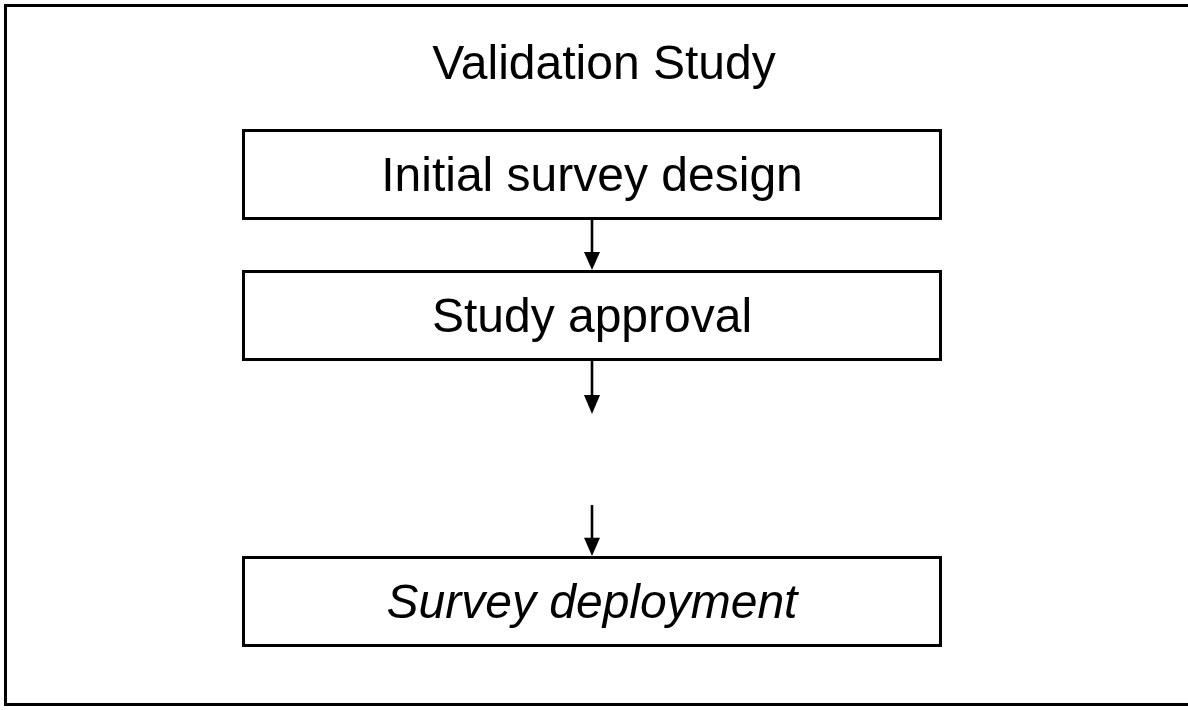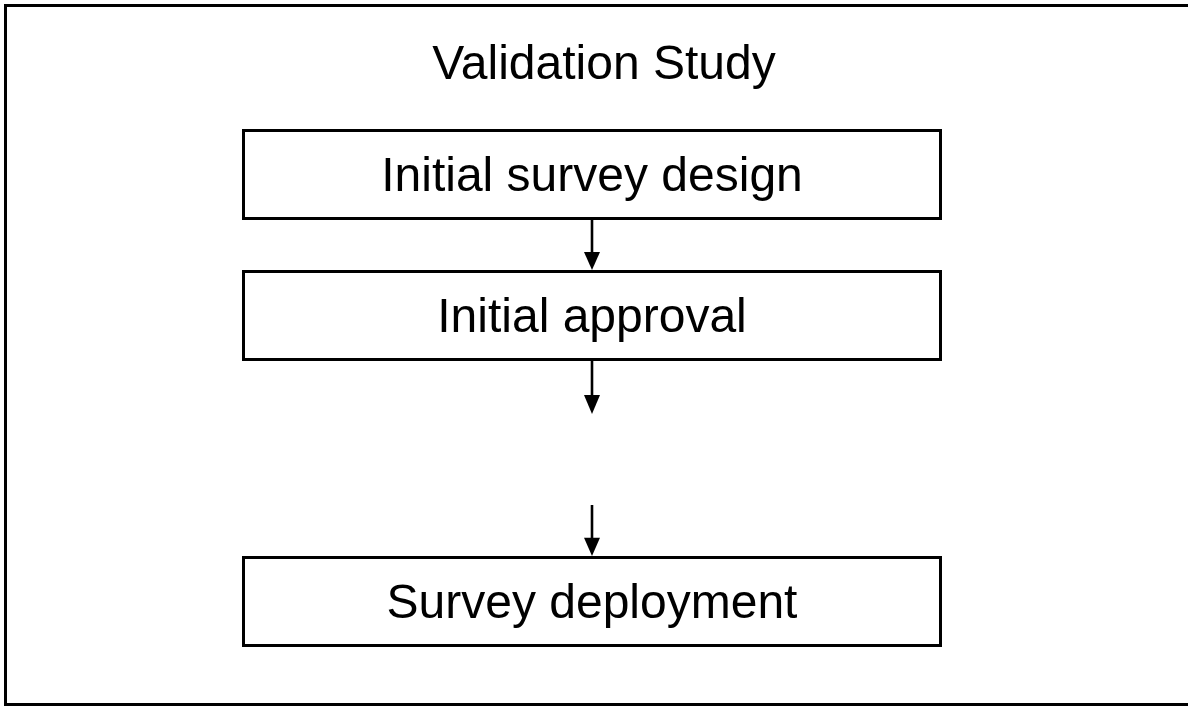--- a/index.html
+++ b/index.html
@@ -51,21 +51,21 @@
     align-items: center;
     justify-content: center;
     font-size: 48px;
     line-height: 1;
     white-space: nowrap;
     text-align: center;
   }
   .step-1 { top: 129px; }
   .step-2 { top: 270px; }
   .step-3 { top: 414px; }
-  .step-4 { top: 556px; }
+  .step-4 { top: 556px; font-style: italic; }
   .arrow {
     position: absolute;
     left: 582px;
     width: 20px;
     display: block;
   }
   .arrow-1 { top: 220px; height: 50px; }
   .arrow-2 { top: 361px; height: 53px; }
   .arrow-3 { top: 505px; height: 51px; }
 </style>
@@ -80,21 +80,21 @@
   <div class="step step-1">
     <span>Initial survey design</span>
   </div>
 
   <svg class="arrow arrow-1" viewBox="0 0 20 50" preserveAspectRatio="none">
     <line x1="10" y1="0" x2="10" y2="34" stroke="#000000" stroke-width="2.6"></line>
     <polygon points="2,32 18,32 10,50" fill="#000000"></polygon>
   </svg>
 
   <div class="step step-2">
-    <span>Initial approval</span>
+    <span>Study approval</span>
   </div>
 
   <svg class="arrow arrow-2" viewBox="0 0 20 50" preserveAspectRatio="none">
     <line x1="10" y1="0" x2="10" y2="34" stroke="#000000" stroke-width="2.6"></line>
     <polygon points="2,32 18,32 10,50" fill="#000000"></polygon>
   </svg>
 
 
   <svg class="arrow arrow-3" viewBox="0 0 20 50" preserveAspectRatio="none">
     <line x1="10" y1="0" x2="10" y2="34" stroke="#000000" stroke-width="2.6"></line>

